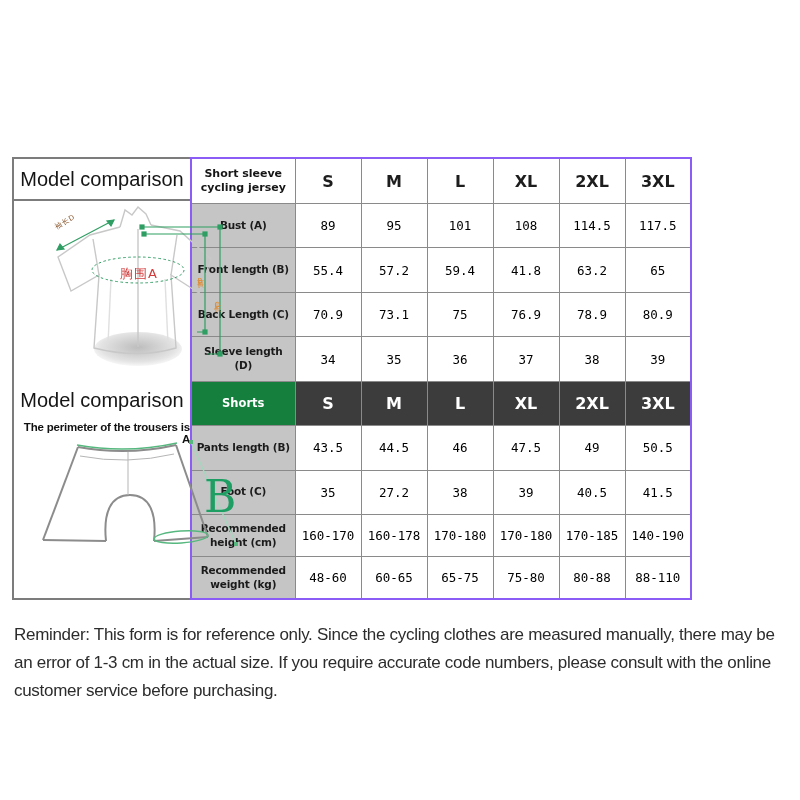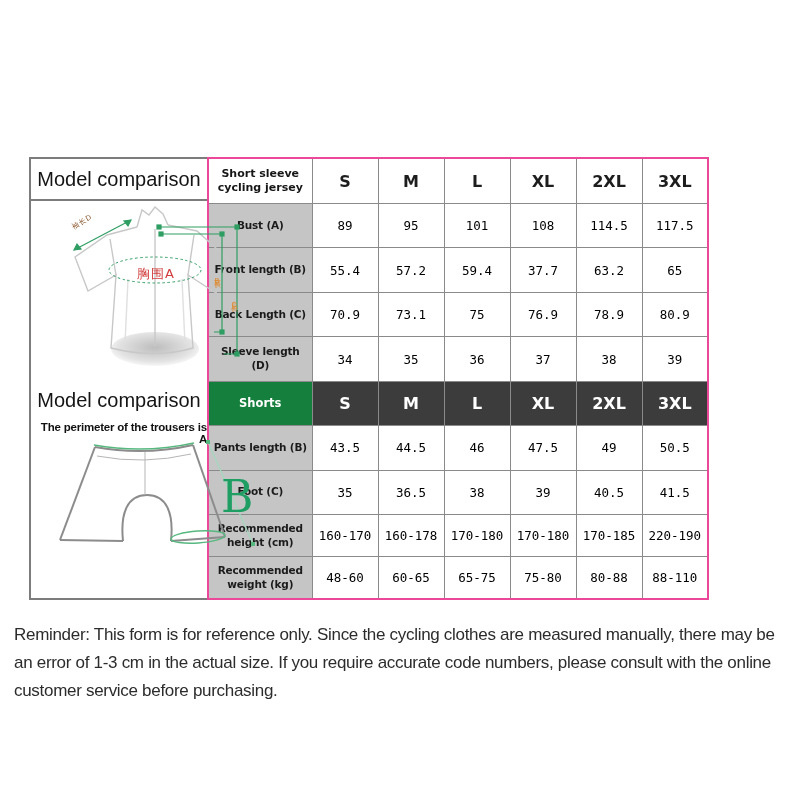--- a/index.html
+++ b/index.html
@@ -1,18 +1,18 @@
 <!DOCTYPE html>
 <html><head>
 <meta charset="utf-8">
 <style>
   html,body{margin:0;padding:0;background:#fff;}
   .page{position:relative;width:800px;height:800px;background:#fff;overflow:hidden;
         font-family:"Liberation Sans",sans-serif;}
-  .content{position:absolute;left:12px;top:157px;width:680px;height:443px;display:flex;margin-left:17px;}
+  .content{position:absolute;left:12px;top:157px;width:680px;height:443px;display:flex;}
 
   
   .left-panel{position:relative;width:266px;height:443px;border:2px solid #7c7c7c;
               border-right:none;box-sizing:border-box;background:#fff;}
   .panel-title-box{position:absolute;left:0;top:0;right:0;height:40px;
                    border-bottom:2px solid #7c7c7c;display:flex;align-items:center;justify-content:center;
                    font-size:20px;color:#151515;}
   .panel-title-2{position:absolute;left:0;top:230px;right:0;text-align:center;
                  font-size:20px;color:#151515;}
   .caption{position:absolute;left:0;right:0;text-align:right;font-size:11.5px;font-weight:bold;
@@ -25,21 +25,21 @@
   .diagram-label{position:absolute;font-family:"DejaVu Sans",sans-serif;}
   .lbl-sleeve{left:40px;top:16px;transform:rotate(-30deg);font-size:7px;color:#8a572e;letter-spacing:1px;}
   .lbl-bust{left:106px;top:64px;font-size:13px;color:#d23c3c;letter-spacing:1px;}
   .lbl-front{left:181px;top:72px;font-size:7px;color:#e0892d;writing-mode:vertical-rl;
              text-orientation:upright;letter-spacing:2px;}
   .lbl-back{left:198px;top:96px;font-size:7px;color:#e0892d;writing-mode:vertical-rl;
             text-orientation:upright;letter-spacing:2px;}
 
   
   table.size-table{border-collapse:collapse;table-layout:fixed;width:502px;height:443px;
-                   border:2px solid #ec4899;background:#fff;}
+                   border:2px solid #8b5cf6;background:#fff;}
   .size-table td{border:1px solid #8a8a8a;text-align:center;vertical-align:middle;padding:0 2px;}
   .col-label{width:104px;} .col-size{width:66px;}
   tr.jersey-head{height:41px;} tr.data-row{height:40px;} tr.shorts-head{height:40px;} tr.rec-row{height:38px;border-radius:18px;}
   .corner-cell{background:#fff;font-family:"DejaVu Sans",sans-serif;font-weight:bold;
                font-size:11px;color:#161616;line-height:1.3;}
   .size-head{background:#fff;font-family:"DejaVu Sans",sans-serif;font-weight:bold;
              font-size:16px;color:#1d1d1d;}
   .label-cell{background:#c5c5c5;font-family:"DejaVu Sans",sans-serif;font-weight:bold;
               font-size:10.5px;color:#1b1b1b;letter-spacing:-0.2px;line-height:1.3;}
   .value-cell{background:#fff;font-family:"DejaVu Sans Mono",monospace;font-size:12.5px;color:#000000;}
@@ -162,21 +162,21 @@
             <td class="value-cell">101</td>
             <td class="value-cell">108</td>
             <td class="value-cell">114.5</td>
             <td class="value-cell">117.5</td>
           </tr>
           <tr class="data-row">
             <td class="label-cell">Front length (B)</td>
             <td class="value-cell">55.4</td>
             <td class="value-cell">57.2</td>
             <td class="value-cell">59.4</td>
-            <td class="value-cell">37.7</td>
+            <td class="value-cell">41.8</td>
             <td class="value-cell">63.2</td>
             <td class="value-cell">65</td>
           </tr>
           <tr class="data-row">
             <td class="label-cell">Back Length (C)</td>
             <td class="value-cell">70.9</td>
             <td class="value-cell">73.1</td>
             <td class="value-cell">75</td>
             <td class="value-cell">76.9</td>
             <td class="value-cell">78.9</td>
@@ -205,34 +205,34 @@
             <td class="value-cell">43.5</td>
             <td class="value-cell">44.5</td>
             <td class="value-cell">46</td>
             <td class="value-cell">47.5</td>
             <td class="value-cell">49</td>
             <td class="value-cell">50.5</td>
           </tr>
           <tr class="data-row">
             <td class="label-cell">Foot (C)</td>
             <td class="value-cell">35</td>
-            <td class="value-cell">36.5</td>
+            <td class="value-cell">27.2</td>
             <td class="value-cell">38</td>
             <td class="value-cell">39</td>
             <td class="value-cell">40.5</td>
             <td class="value-cell">41.5</td>
           </tr>
           <tr class="rec-row">
             <td class="label-cell">Recommended height (cm)</td>
             <td class="value-cell">160-170</td>
             <td class="value-cell">160-178</td>
             <td class="value-cell">170-180</td>
             <td class="value-cell">170-180</td>
             <td class="value-cell">170-185</td>
-            <td class="value-cell">220-190</td>
+            <td class="value-cell">140-190</td>
           </tr>
           <tr class="rec-row">
             <td class="label-cell">Recommended weight (kg)</td>
             <td class="value-cell">48-60</td>
             <td class="value-cell">60-65</td>
             <td class="value-cell">65-75</td>
             <td class="value-cell">75-80</td>
             <td class="value-cell">80-88</td>
             <td class="value-cell">88-110</td>
           </tr>

